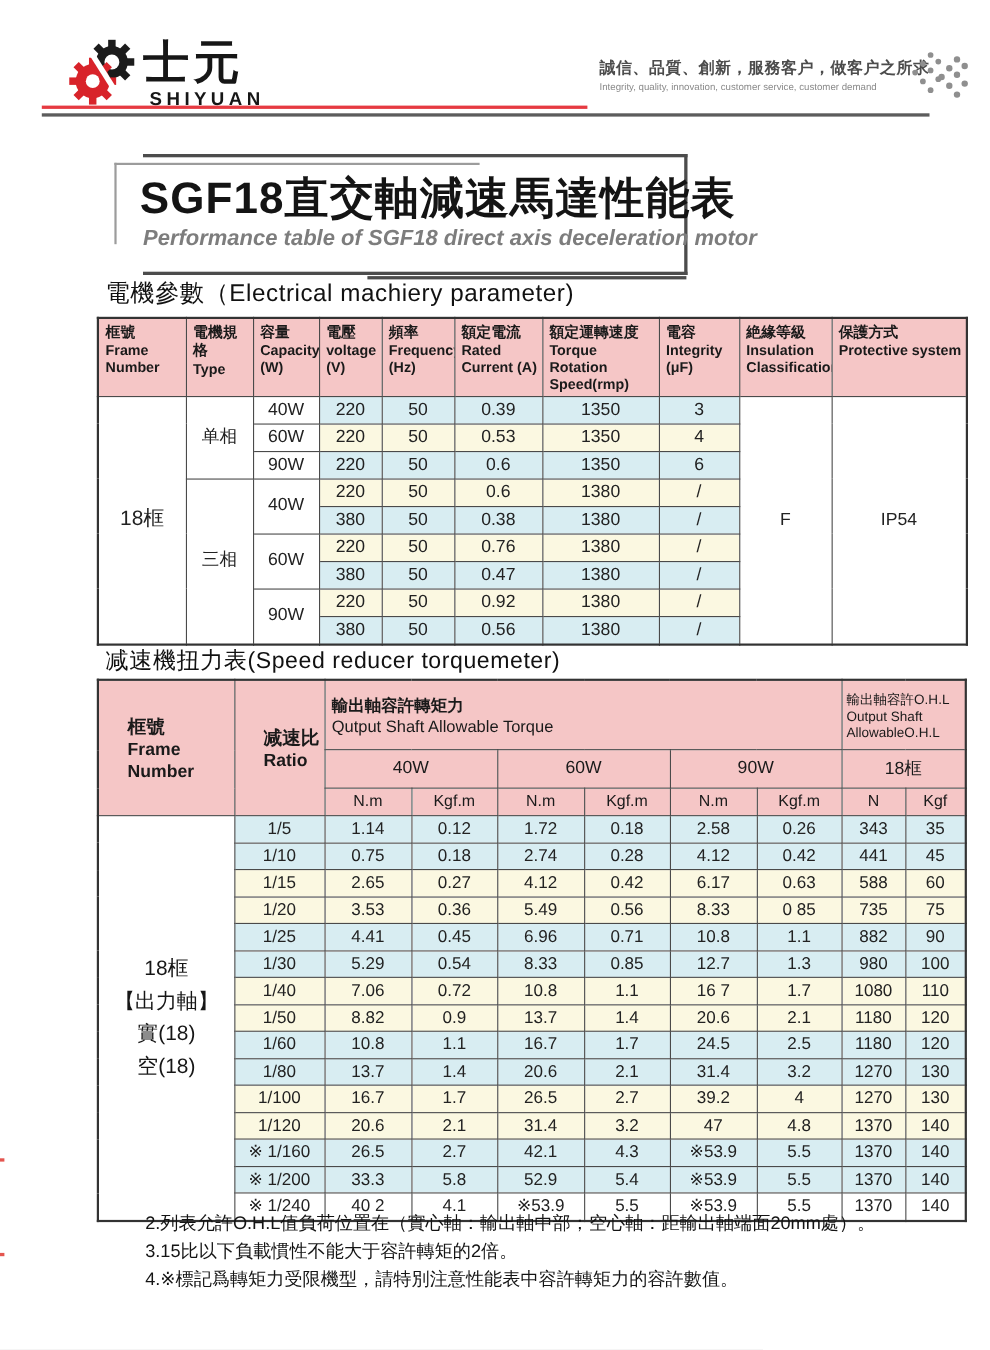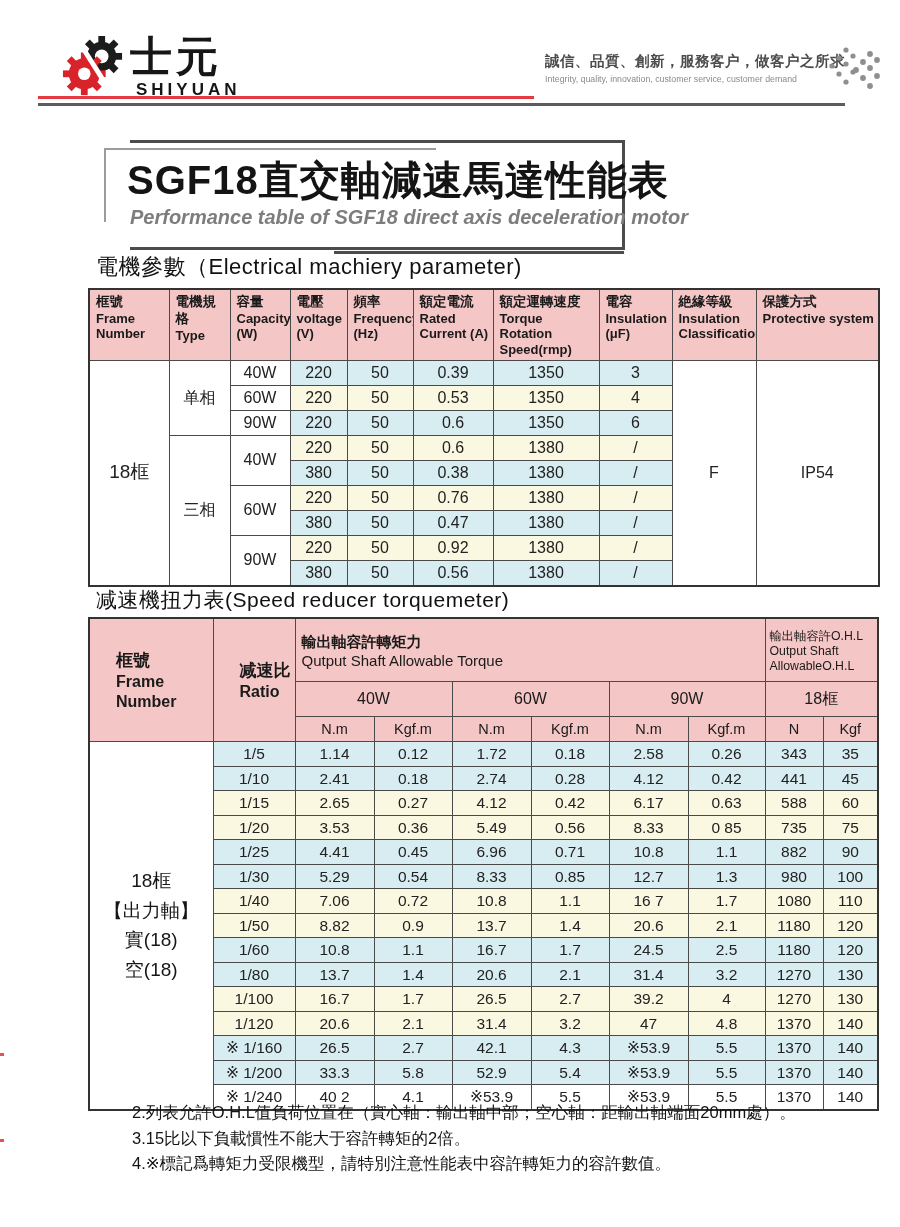--- a/index.html
+++ b/index.html
@@ -188,21 +188,21 @@
         <th>
             <span class="zh">額定電流</span>
             <span class="en">Rated Current (A)</span>
           </th>
         <th>
             <span class="zh">額定運轉速度</span>
             <span class="en">Torque Rotation Speed(rmp)</span>
           </th>
         <th>
             <span class="zh">電容</span>
-            <span class="en">Insulation (μF)</span>
+            <span class="en">Integrity (μF)</span>
           </th>
         <th>
             <span class="zh">絶緣等級</span>
             <span class="en">Insulation Classification</span>
           </th>
         <th>
             <span class="zh">保護方式</span>
             <span class="en">Protective system</span>
           </th>
       </tr>
@@ -349,21 +349,21 @@
           <td class="b">0.12</td>
           <td class="b">1.72</td>
           <td class="b">0.18</td>
           <td class="b">2.58</td>
           <td class="b">0.26</td>
           <td class="b">343</td>
           <td class="b">35</td>
         </tr>
         <tr>
           <td class="b">1/10</td>
-          <td class="b">2.41</td>
+          <td class="b">0.75</td>
           <td class="b">0.18</td>
           <td class="b">2.74</td>
           <td class="b">0.28</td>
           <td class="b">4.12</td>
           <td class="b">0.42</td>
           <td class="b">441</td>
           <td class="b">45</td>
         </tr>
         <tr>
           <td class="c">1/15</td>

